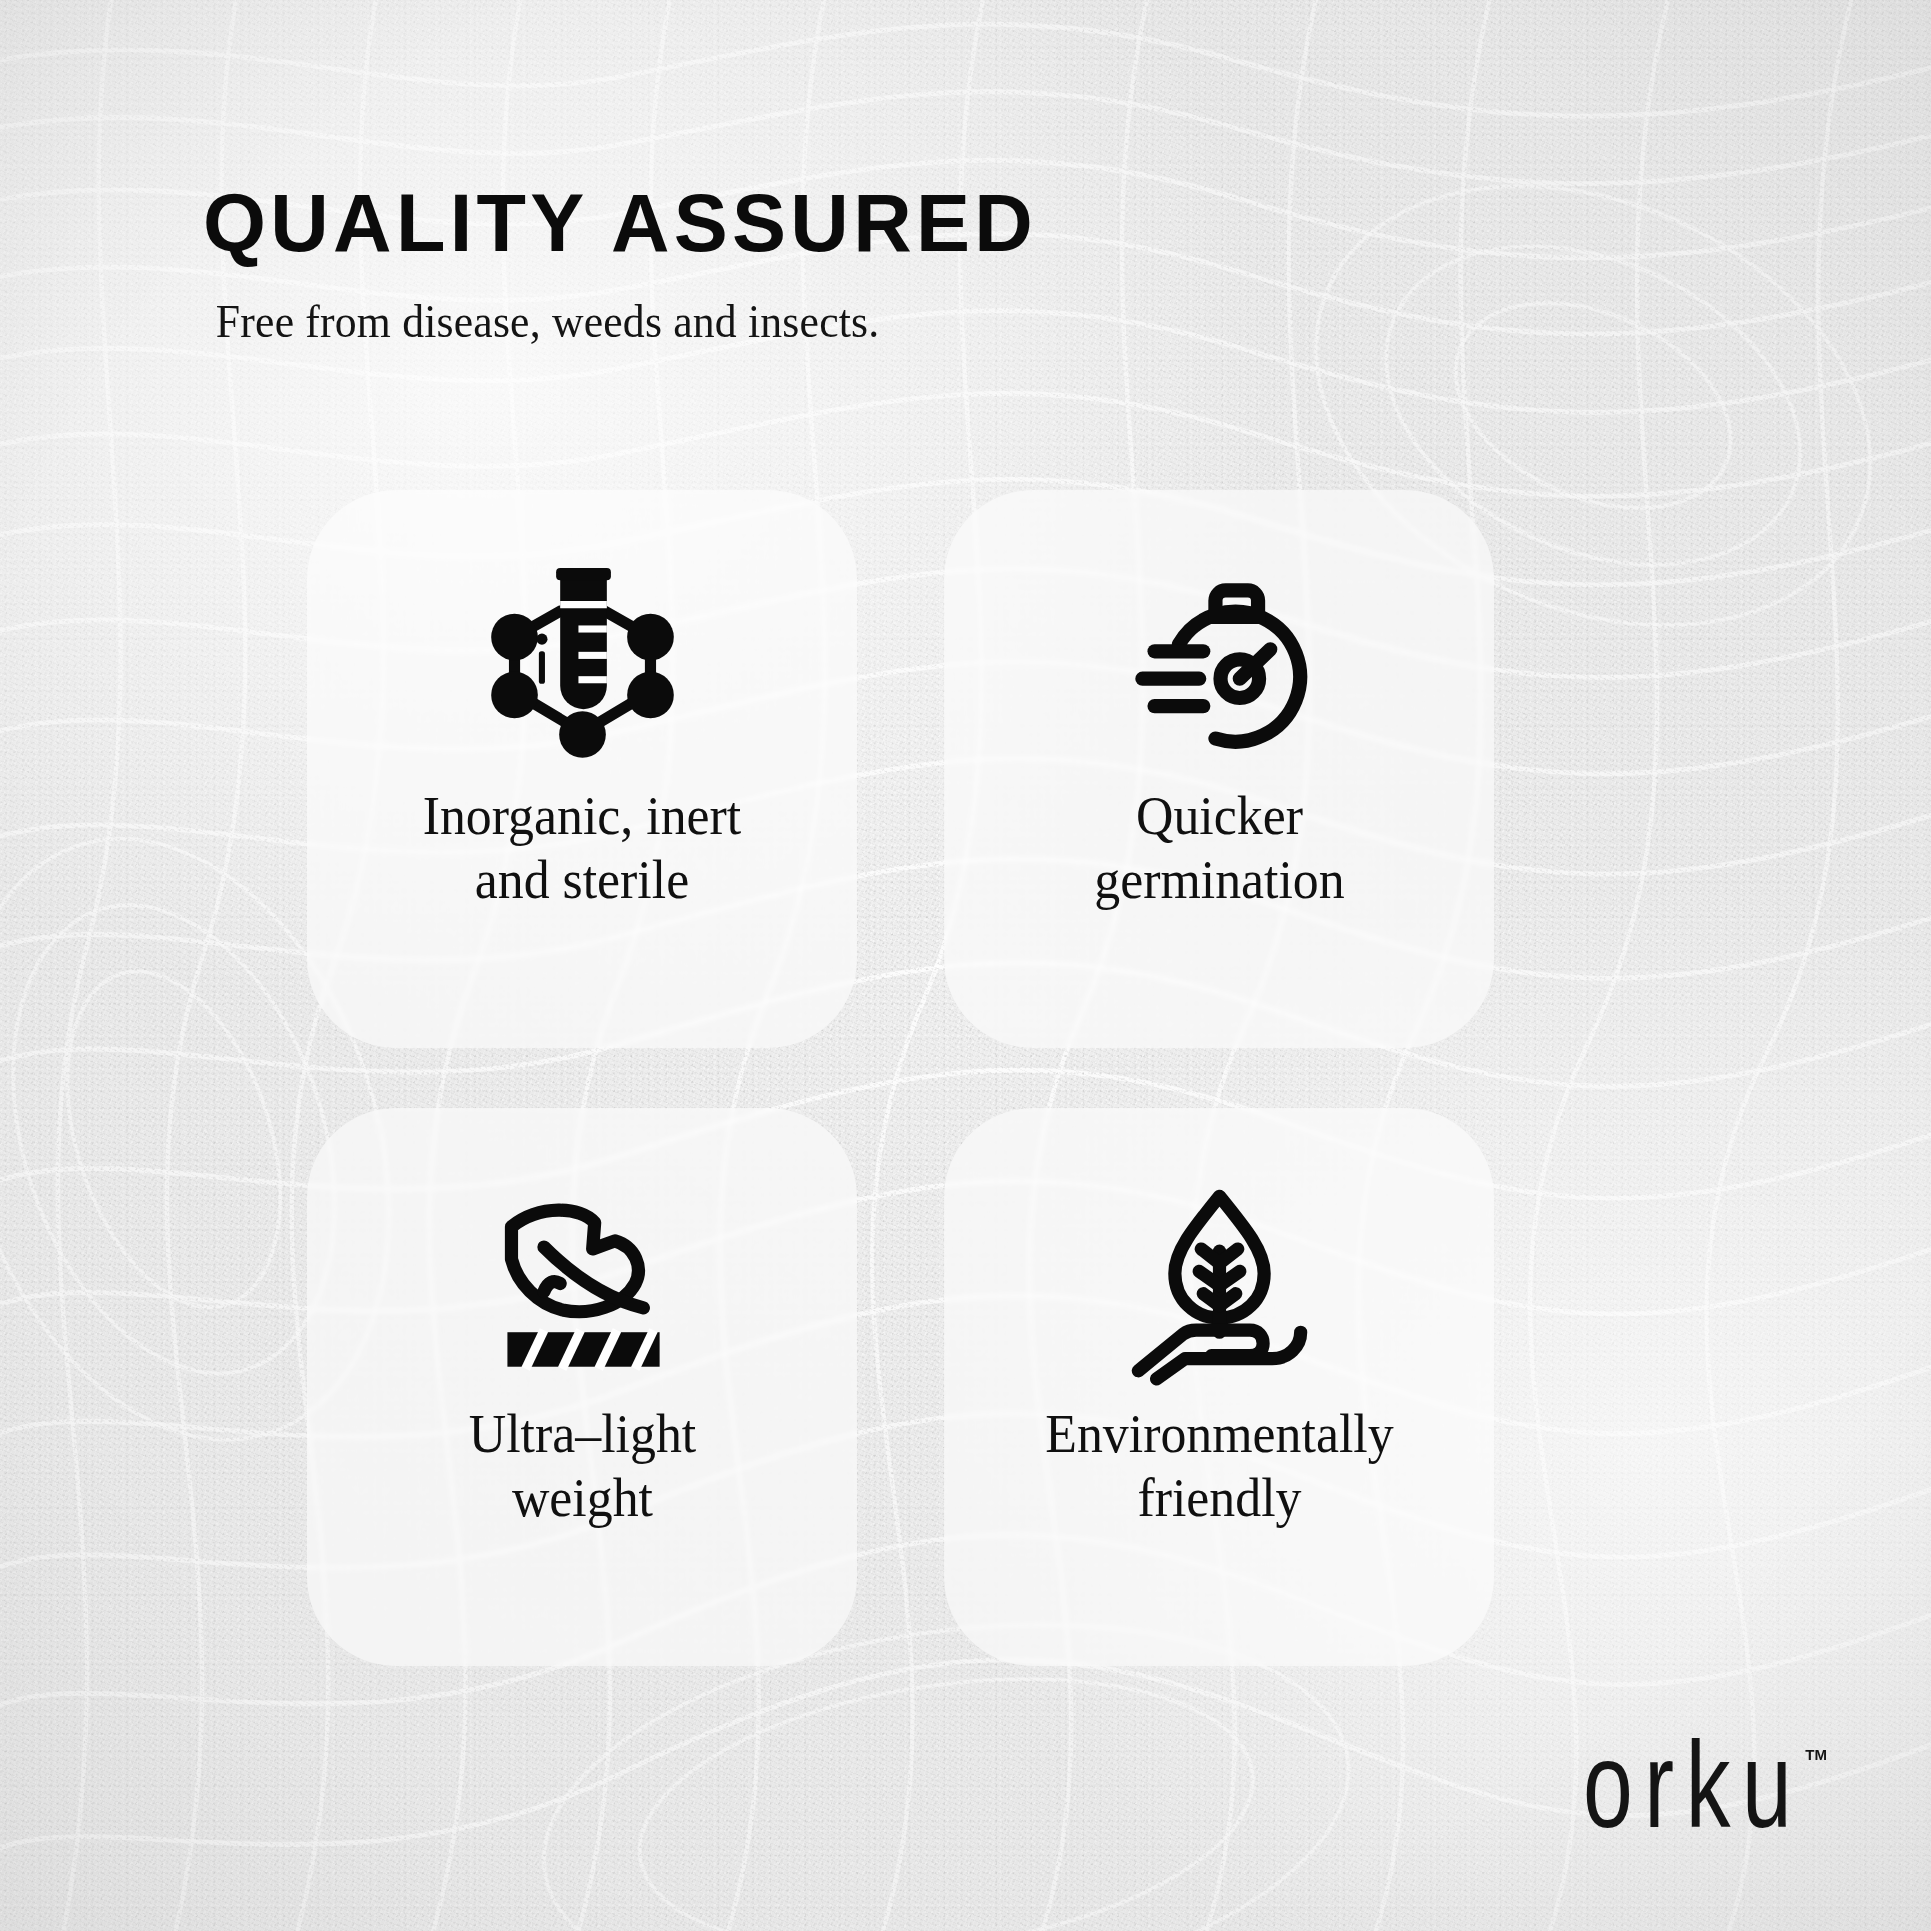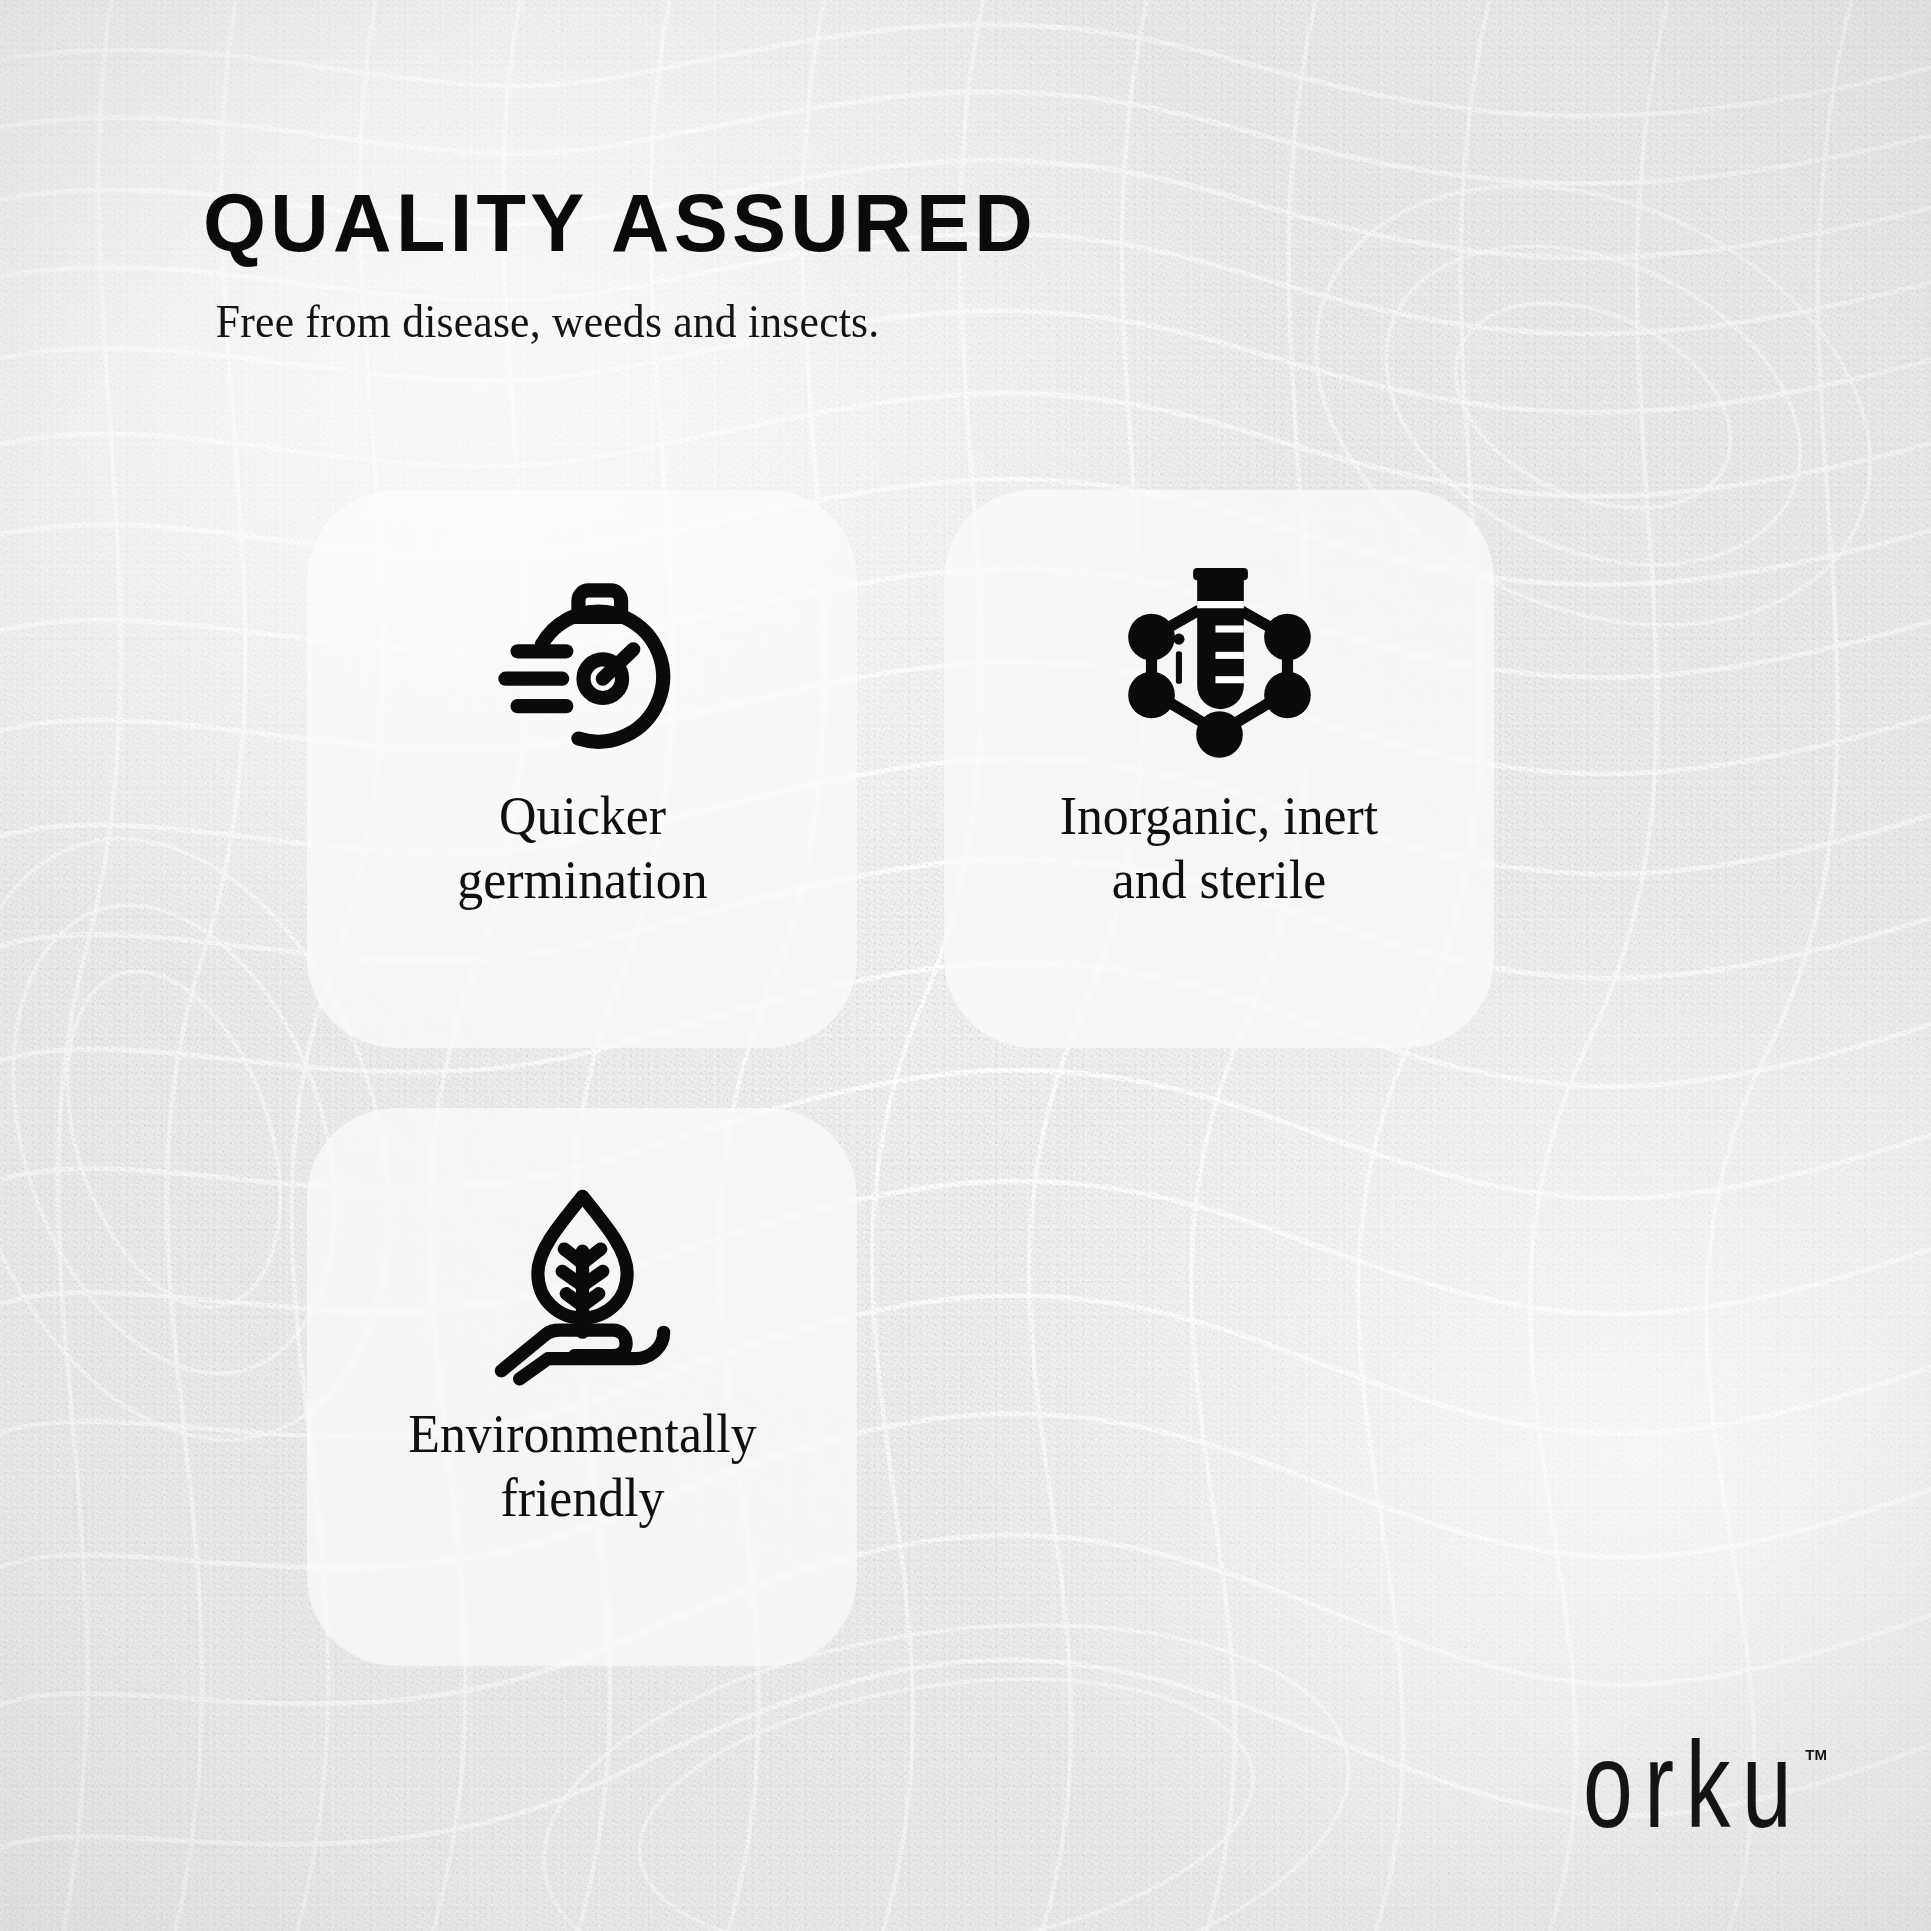--- a/index.html
+++ b/index.html
@@ -226,44 +226,20 @@
   <div class="header">
     <h1 class="title">QUALITY ASSURED</h1>
     <p class="subtitle">Free from disease, weeds and insects.</p>
   </div>
 
   <div class="grid">
 
     <div class="card">
       <div class="card-icon">
         <svg viewBox="0 0 200 205" fill="none">
-          <g stroke="#0b0b0b" stroke-width="14" stroke-linecap="round" fill="none">
-
-            <path d="M60 83 A64 64 0 1 1 96 176"></path>
-
-            <path d="M106 30 h22 a10 10 0 0 1 10 10 v16 h-42 v-16 a10 10 0 0 1 10 -10 z"></path>
-
-            <line x1="36" y1="90" x2="84" y2="90"></line>
-            <line x1="24" y1="117" x2="80" y2="117"></line>
-            <line x1="36" y1="144" x2="84" y2="144"></line>
-
-            <line x1="120" y1="117" x2="150" y2="88"></line>
-          </g>
-          <circle cx="120" cy="117" r="19" fill="none" stroke="#0b0b0b" stroke-width="14"></circle>
-        </svg>
-      </div>
-      <div class="card-label">
-        <span>Quicker</span><br>
-        <span>germination</span>
-      </div>
-    </div>
-
-    <div class="card">
-      <div class="card-icon">
-        <svg viewBox="0 0 200 205" fill="none">
           <g stroke="#0b0b0b" stroke-width="11" stroke-linecap="round">
             <line x1="33" y1="76" x2="79" y2="50"></line>
             <line x1="167" y1="76" x2="121" y2="50"></line>
             <line x1="33" y1="76" x2="33" y2="130"></line>
             <line x1="167" y1="76" x2="167" y2="130"></line>
             <line x1="33" y1="130" x2="100" y2="170"></line>
             <line x1="167" y1="130" x2="100" y2="170"></line>
           </g>
           <g fill="#0b0b0b">
             <circle cx="33" cy="76" r="23"></circle>
@@ -288,26 +264,79 @@
             <rect x="57" y="90" width="6" height="32" rx="2.5"></rect>
           </g>
         </svg>
       </div>
       <div class="card-label">
         <span>Inorganic, inert</span><br>
         <span>and sterile</span>
       </div>
     </div>
 
+    <div class="card">
+      <div class="card-icon">
+        <svg viewBox="0 0 200 205" fill="none">
+          <g stroke="#0b0b0b" stroke-width="14" stroke-linecap="round" fill="none">
+
+            <path d="M60 83 A64 64 0 1 1 96 176"></path>
+
+            <path d="M106 30 h22 a10 10 0 0 1 10 10 v16 h-42 v-16 a10 10 0 0 1 10 -10 z"></path>
+
+            <line x1="36" y1="90" x2="84" y2="90"></line>
+            <line x1="24" y1="117" x2="80" y2="117"></line>
+            <line x1="36" y1="144" x2="84" y2="144"></line>
+
+            <line x1="120" y1="117" x2="150" y2="88"></line>
+          </g>
+          <circle cx="120" cy="117" r="19" fill="none" stroke="#0b0b0b" stroke-width="14"></circle>
+        </svg>
+      </div>
+      <div class="card-label">
+        <span>Quicker</span><br>
+        <span>germination</span>
+      </div>
+    </div>
 
     <div class="card">
       <div class="card-icon">
         <svg viewBox="0 0 200 205" fill="none">
           <g stroke="#0b0b0b" stroke-width="13" stroke-linecap="round" stroke-linejoin="round" fill="none">
 
+            <path d="M30 48 C 58 26, 98 28, 112 44 L 110 70 L 132 62 C 152 68, 160 88, 152 104
+                     C 140 126, 108 136, 80 130 C 56 124, 36 104, 30 80 Z"></path>
+
+            <path d="M62 68 C 86 92, 120 118, 160 128"></path>
+
+            <path d="M62 112 C 66 102, 72 100, 78 104"></path>
+          </g>
+
+          <g>
+            <rect x="26" y="152" width="150" height="34" fill="#0b0b0b"></rect>
+            <g stroke="#ffffff" stroke-width="9">
+              <line x1="44" y1="188" x2="62" y2="150"></line>
+              <line x1="80" y1="188" x2="98" y2="150"></line>
+              <line x1="116" y1="188" x2="134" y2="150"></line>
+              <line x1="152" y1="188" x2="170" y2="150"></line>
+            </g>
+          </g>
+        </svg>
+      </div>
+      <div class="card-label">
+        <span>Ultra–light</span><br>
+        <span>weight</span>
+      </div>
+    </div>
+
+    <div class="card">
+      <div class="card-icon">
+        <svg viewBox="0 0 200 205" fill="none">
+          <g stroke="#0b0b0b" stroke-width="13" stroke-linecap="round" stroke-linejoin="round" fill="none">
+
             <path d="M100 18 C 126 50, 144 72, 144 94 C 144 120, 124 138, 100 138
                      C 76 138, 56 120, 56 94 C 56 72, 74 50, 100 18 Z"></path>
 
             <line x1="100" y1="72" x2="100" y2="152"></line>
             <path d="M100 84 L 82 70 M100 84 L 118 70"></path>
             <path d="M100 106 L 80 92 M100 106 L 120 92"></path>
             <path d="M100 126 L 84 114 M100 126 L 116 114"></path>
 
             <path d="M20 190 L 64 154 C 68 151, 72 150, 77 150 L 130 150
                      C 138 150, 143 156, 143 163 C 143 170, 138 175, 130 175 L 92 175"></path>

